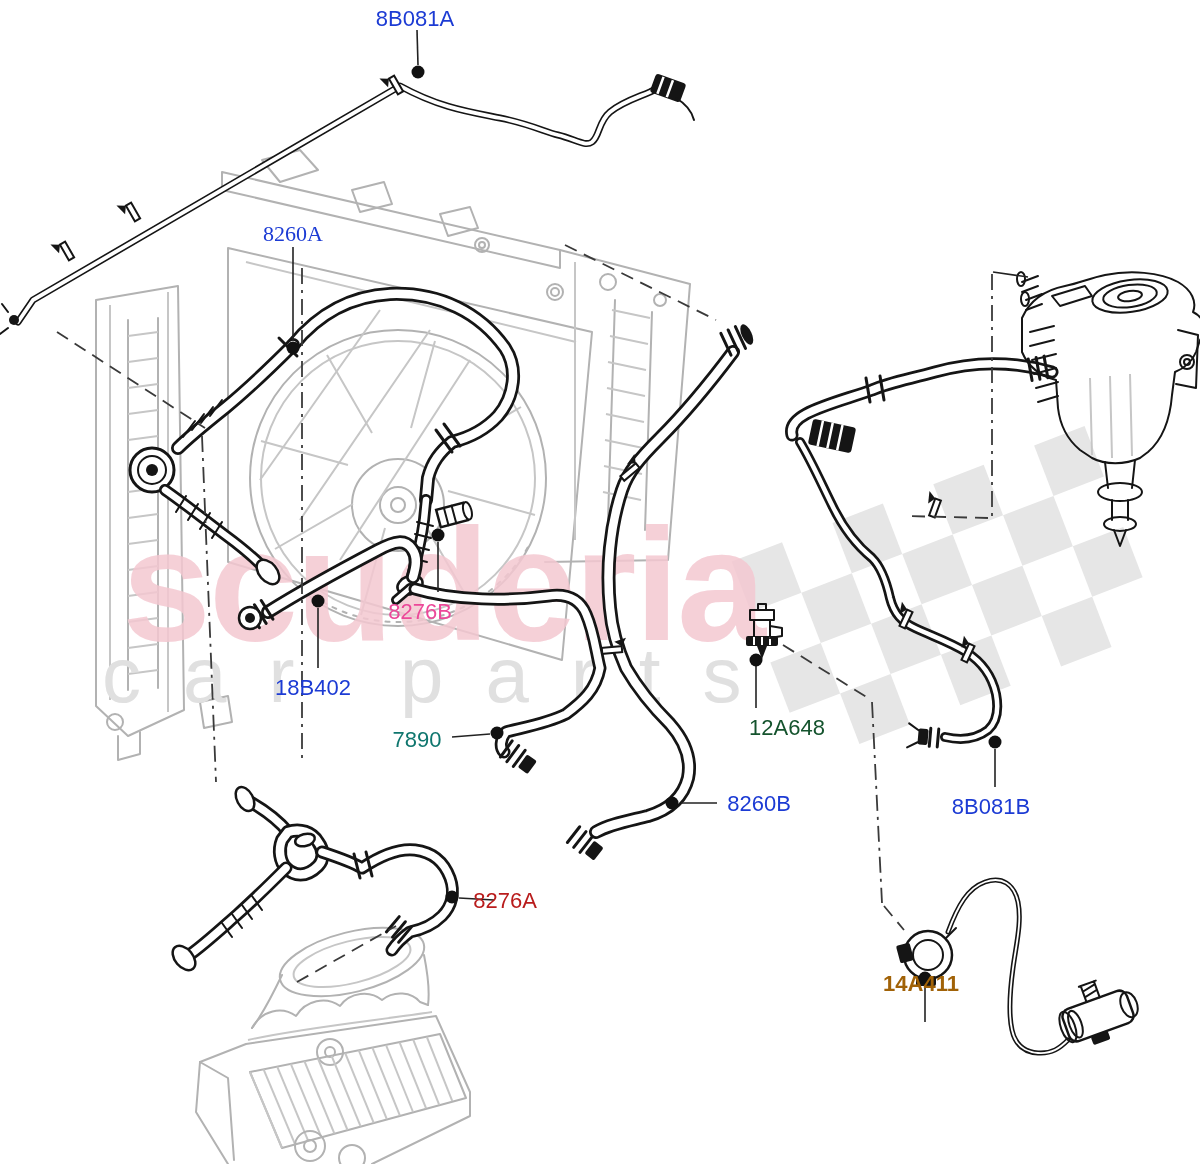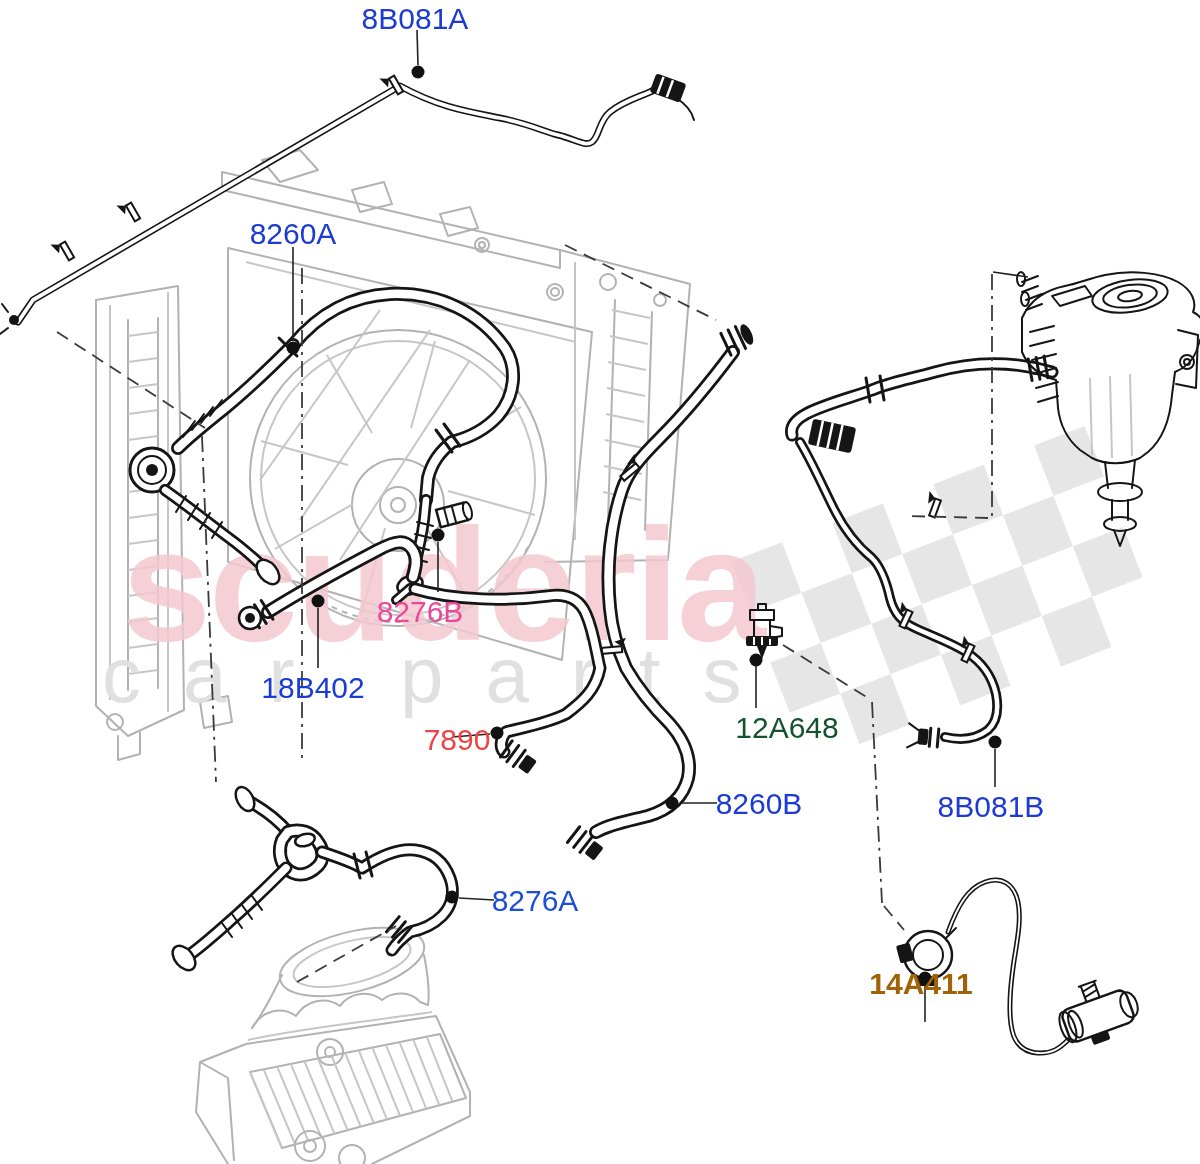--- a/index.html
+++ b/index.html
@@ -1,20 +1,20 @@
 <!DOCTYPE html>
 <html><head>
 <meta charset="utf-8">
 <style>
   html,body{margin:0;padding:0;background:#fff;}
   .stage{position:relative;width:1200px;height:1164px;background:#fff;overflow:hidden;
          font-family:"Liberation Sans",sans-serif;}
   .stage svg{position:absolute;left:0;top:0;}
   #labels-layer{position:absolute;left:0;top:0;width:100%;height:100%;pointer-events:none;}
-  .part-label{position:absolute;transform:translateX(-50%);font-size:30px;line-height:32px;
+  .part-label{position:absolute;transform:translateX(-50%);font-size:22px;line-height:32px;
               font-family:"Liberation Sans",sans-serif;white-space:nowrap;pointer-events:auto;cursor:pointer;}
   .gl{stroke:#b2b2b2;stroke-width:2;fill:none;stroke-linecap:round;stroke-linejoin:round;}
   .gl2{stroke:#c6c6c6;stroke-width:2;fill:none;}
   .ln{stroke:#151515;stroke-width:2;fill:none;stroke-linecap:round;stroke-linejoin:round;}
   .ln3{stroke:#151515;stroke-width:3;fill:none;stroke-linecap:round;}
   .fillb{fill:#151515;stroke:none;}
   path.tube{stroke:#151515;fill:none;stroke-linecap:round;stroke-linejoin:round;}
   path.core{fill:none;stroke:#fff;stroke-linecap:round;stroke-linejoin:round;}
   .dsh{stroke:#3a3a3a;stroke-width:1.8;fill:none;stroke-dasharray:13 8;}
   .dshdot{stroke:#3a3a3a;stroke-width:1.8;fill:none;stroke-dasharray:16 6 3 6;}
@@ -349,23 +349,23 @@
     <circle class="dot" cx="756" cy="660" r="6.5"></circle>
     <circle class="dot" cx="672" cy="803" r="6.5"></circle>
     <circle class="dot" cx="452" cy="897" r="6.5"></circle>
     <circle class="dot" cx="995" cy="742" r="6.5"></circle>
     <circle class="dot" cx="925" cy="978" r="6.5"></circle>
   </g>
 </svg>
 
 <div id="labels-layer">
       <div class="part-label" style="left: 415px; top: 3px; color: rgb(28, 59, 212);">8B081A</div>
-      <div class="part-label" style="left: 293px; top: 218px; color: rgb(28, 59, 212);">8260A</div>
+      <div class="part-label" style="left: 293px; top: 218px; color: rgb(28, 59, 212); font-family: Liberation Serif, serif;">8260A</div>
       <div class="part-label" style="left: 420px; top: 596px; color: #ec4899;">8276B</div>
       <div class="part-label" style="left: 313px; top: 672px; color: rgb(28, 59, 212);">18B402</div>
-      <div class="part-label" style="left: 417px; top: 724px; color: #ef4444; margin-left: 40px;">7890</div>
+      <div class="part-label" style="left: 417px; top: 724px; color: #0f766e;">7890</div>
       <div class="part-label" style="left: 787px; top: 712px; color: #14532d;">12A648</div>
       <div class="part-label" style="left: 759px; top: 788px; color: rgb(28, 59, 212); text-align: center;">8260B</div>
-      <div class="part-label" style="left: 535px; top: 885px; color: #1d4ed8;">8276A</div>
+      <div class="part-label" style="left: 505px; top: 885px; color: #b91c1c;">8276A</div>
       <div class="part-label" style="left: 991px; top: 791px; color: rgb(28, 59, 212); text-align: right;">8B081B</div>
       <div class="part-label" style="left: 921px; top: 968px; color: #a16207; font-weight: bold;">14A411</div>
     </div>
 </div>
 
 </body></html>

